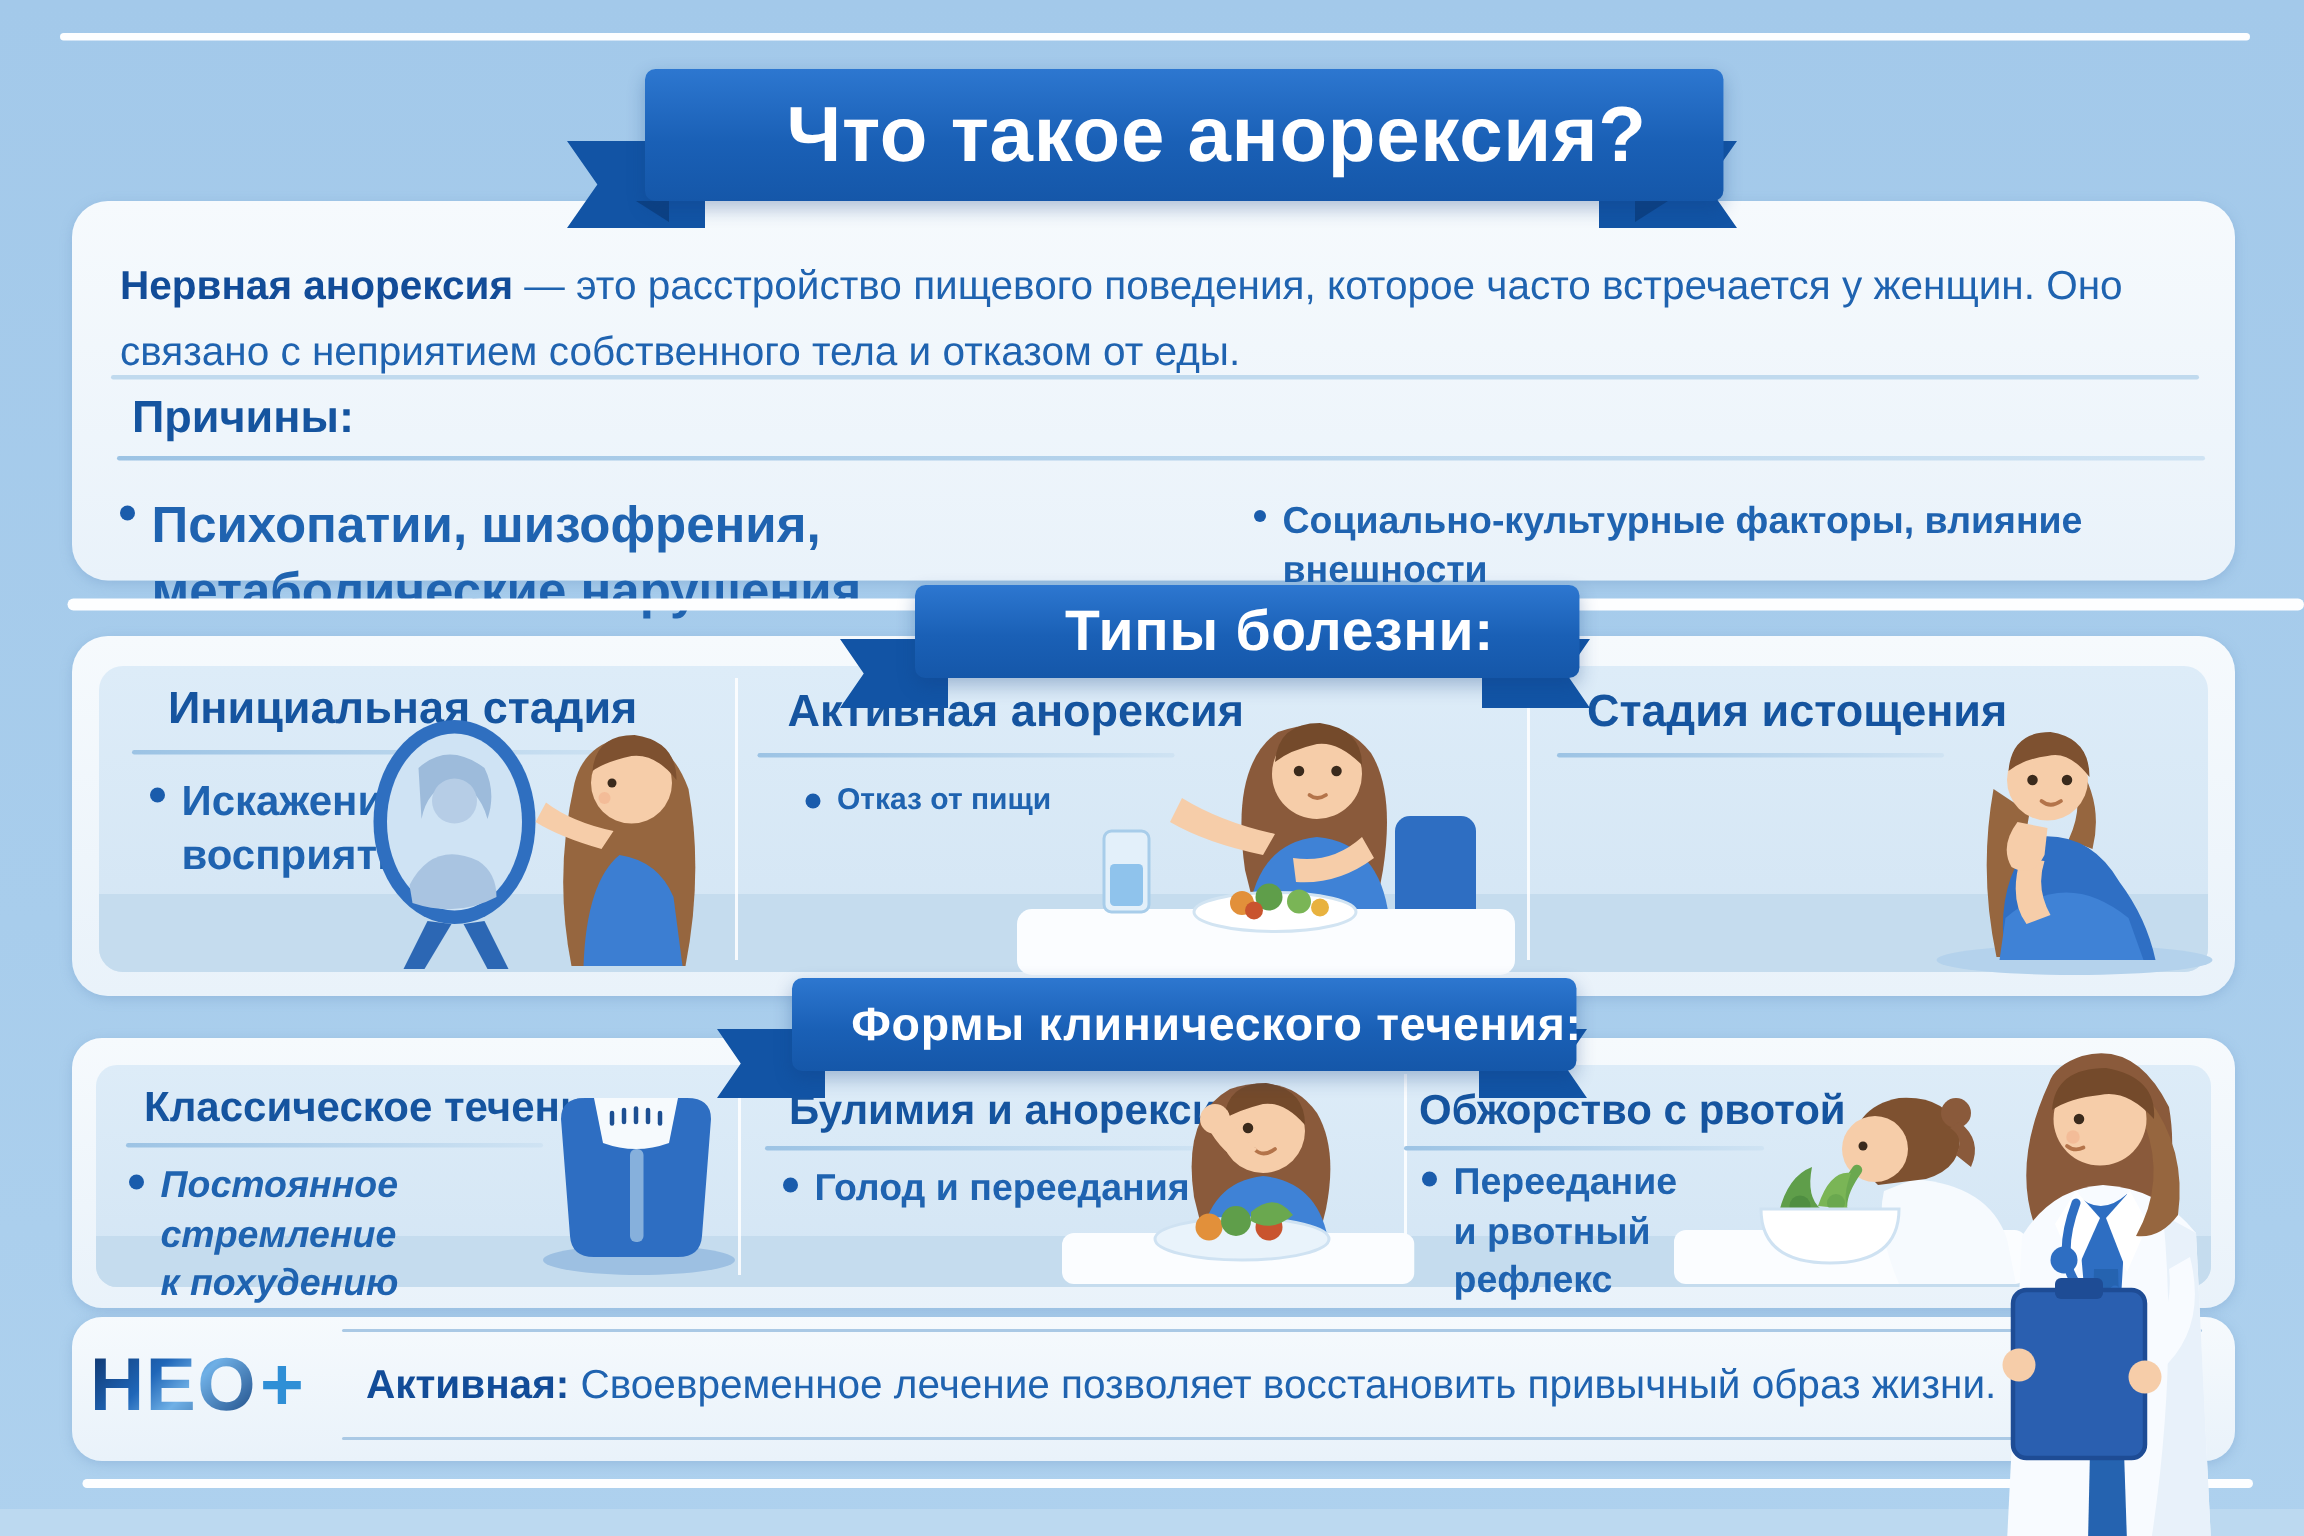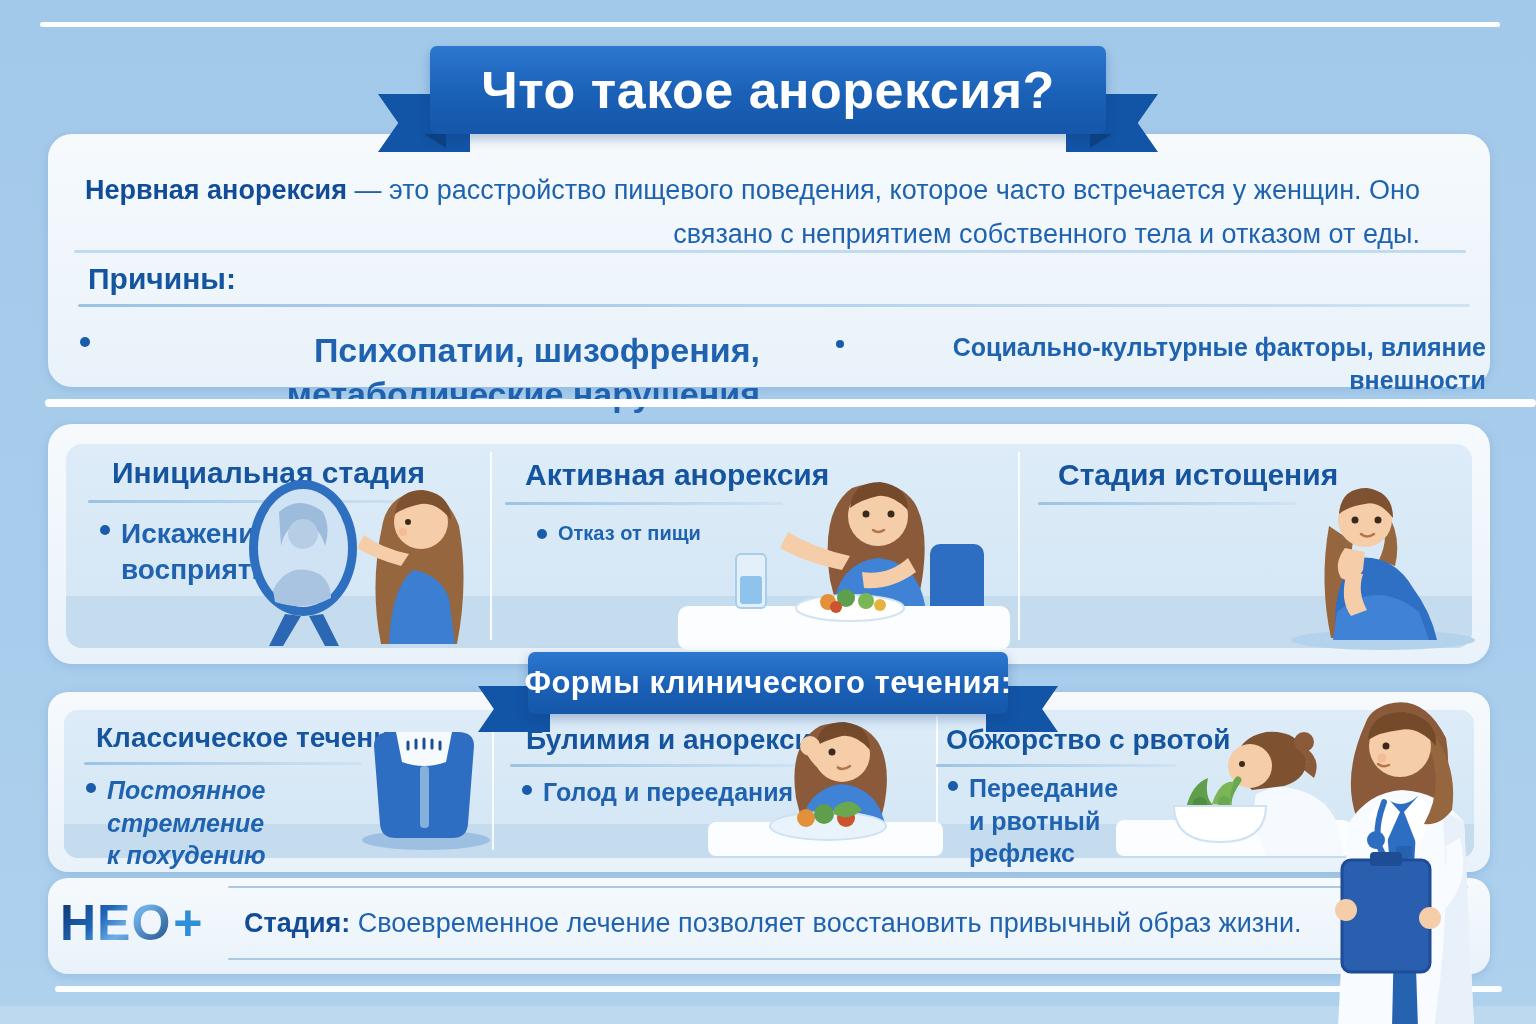--- a/index.html
+++ b/index.html
@@ -10,21 +10,21 @@
   }
   .abs{position:absolute;}
   
   .white-line{position:absolute;background:#fdfeff;border-radius:4px;}
   
   .ribbon{position:absolute;z-index:6;}
   .ribbon .band{
     position:absolute;display:flex;align-items:center;justify-content:center;
     background:linear-gradient(180deg,#2d77d0 0%,#1a60b6 55%,#1557a9 100%);
     color:#fff;font-weight:700;border-radius:7px;z-index:3;
-    box-shadow:0 5px 12px rgba(16,62,130,.30);letter-spacing:.5px;white-space:nowrap;
+    box-shadow:0 5px 12px rgba(16,62,130,.30);letter-spacing:.5px;white-space:nowrap;padding-left:43px;
   }
   .ribbon .tail{position:absolute;background:#1254a5;z-index:1;}
   .ribbon .tail.left{clip-path:polygon(0 0,100% 0,100% 100%,0 100%,22% 50%);}
   .ribbon .tail.right{clip-path:polygon(0 0,100% 0,78% 50%,100% 100%,0 100%);}
   .ribbon .fold{position:absolute;background:#0c4184;z-index:2;width:22px;height:14px;}
   .ribbon .fold.left{clip-path:polygon(0 0,100% 0,100% 100%);}
   .ribbon .fold.right{clip-path:polygon(0 0,100% 0,0 100%);}
   
   .panel{
     position:absolute;background:linear-gradient(180deg,#f6fafd,#e9f2fa);
@@ -66,21 +66,21 @@
   <div class="ribbon" style="left:378px;top:46px;width:780px;height:110px;">
     <div class="tail left" style="left:0;top:48px;width:92px;height:58px;"></div>
     <div class="tail right" style="right:0;top:48px;width:92px;height:58px;"></div>
     <div class="fold left" style="left:46px;top:88px;"></div>
     <div class="fold right" style="right:46px;top:88px;"></div>
     <div class="band" style="left:52px;top:0;width:676px;height:88px;font-size:52px;">
       <span>Что такое анорексия?</span>
     </div>
   </div>
 
-  <div class="panel" style="left:48px;top:134px;width:1442px;height:253px;text-align:right;">
+  <div class="panel" style="left:48px;top:134px;width:1442px;height:253px;">
     <p class="intro" style="left:32px;top:8px;width:1340px;">
       <b>Нервная анорексия</b><span> — это расстройство пищевого поведения, которое часто встречается у женщин. Оно связано с неприятием собственного тела и отказом от еды.</span>
     </p>
     <div class="rule full" style="left:26px;top:116px;width:1392px;"></div>
     <div class="heading" style="left:40px;top:128px;font-size:30px;">Причины:</div>
     <div class="rule" style="left:30px;top:170px;width:1392px;"></div>
     <div class="bullet" style="left:32px;top:194px;width:680px;font-size:34px;">
       <span class="dot"></span>
       <span class="btxt">Психопатии, шизофрения, метаболические нарушения</span>
     </div>
@@ -162,20 +162,27 @@
       <path d="M64 110 Q56 138 68 154 L84 148 Q74 130 80 112 Z" fill="#f6cda9"></path>
       <path d="M62 86 Q50 102 58 116 Q72 124 80 108 L82 90 Z" fill="#f6cda9"></path>
       <circle cx="82" cy="58" r="27" fill="#f6cda9"></circle>
       <circle cx="72" cy="58" r="3.5" fill="#3a2a1c"></circle>
       <circle cx="95" cy="58" r="3.5" fill="#3a2a1c"></circle>
       <path d="M78 72 Q84 77 91 72" stroke="#b4744a" stroke-width="2.5" fill="none" stroke-linecap="round"></path>
       <path d="M56 52 Q58 26 84 26 Q110 30 110 56 Q96 38 82 42 Q66 44 56 52 Z" fill="#7e5130"></path>
     </svg>
   </div>
 
+  <div class="ribbon" style="left:560px;top:388px;width:500px;height:96px;">
+    <div class="tail left" style="left:0;top:38px;width:72px;height:46px;"></div>
+    <div class="tail right" style="right:0;top:38px;width:72px;height:46px;"></div>
+    <div class="band" style="left:50px;top:2px;width:400px;height:62px;font-size:38px;">
+      <span>Типы болезни:</span>
+    </div>
+  </div>
 
   <div class="panel" style="left:48px;top:692px;width:1442px;height:180px;border-radius:20px;">
     <div class="inner" style="left:16px;top:18px;width:1410px;height:148px;border-radius:14px;">
       <div class="floor" style="height:34px;"></div>
     </div>
     <div class="vdiv" style="left:444px;top:24px;height:134px;"></div>
     <div class="vdiv" style="left:888px;top:24px;height:134px;"></div>
 
     <div class="heading" style="left:48px;top:30px;font-size:28px;">Классическое течение</div>
     <div class="rule" style="left:36px;top:70px;width:278px;"></div>
@@ -255,21 +262,21 @@
   </div>
 
   <div class="panel" style="left:48px;top:878px;width:1442px;height:96px;border-radius:20px;">
     <div class="rule" style="left:180px;top:8px;width:1240px;height:2px;background:#aac9e5;"></div>
     <div class="rule" style="left:180px;top:80px;width:1240px;height:2px;background:#aac9e5;"></div>
     <div class="logo" style="left:12px;top:16px;">
       <span class="neo">НЕО</span>
         <span class="plus">+</span>
     </div>
     <div class="treatment" style="left:196px;top:30px;">
-      <b>Стадия:</b><span> Своевременное лечение позволяет восстановить привычный образ жизни.</span>
+      <b>Активная:</b><span> Своевременное лечение позволяет восстановить привычный образ жизни.</span>
     </div>
   </div>
 
   <div class="white-line" style="left:55px;top:986px;width:1447px;height:6px;"></div>
   <div class="abs" style="left:0;top:1006px;width:1536px;height:18px;background:#bcd9f0;"></div>
 
   <svg class="abs" style="left:1312px;top:688px;z-index:30;" width="205" height="340" viewBox="0 0 205 340">
     <path d="M54 34 Q30 86 44 128 Q60 142 78 138 L120 130 Q142 96 134 50 Q112 6 76 16 Q58 22 54 34 Z" fill="#8a5a3b"></path>
     <path d="M36 136 Q56 104 90 102 Q128 104 152 134 L162 340 L26 340 Z" fill="#f8fbff"></path>
     <path d="M130 122 L152 134 L162 340 L122 340 Q140 222 130 122 Z" fill="#e8f1fa"></path>

